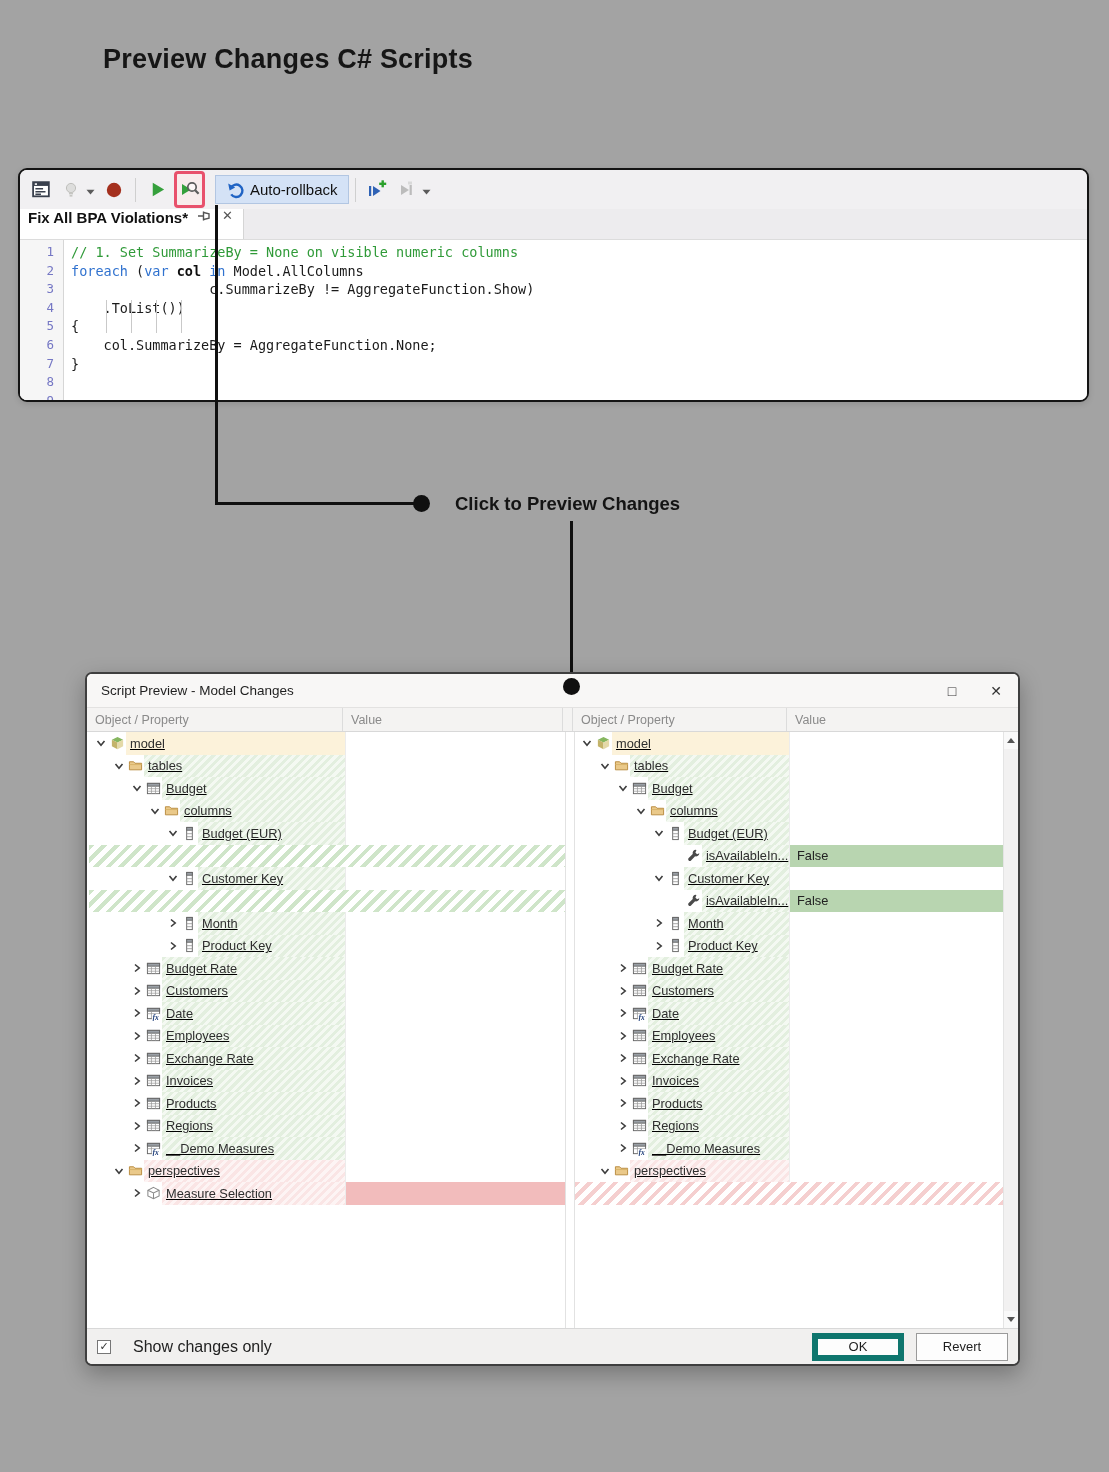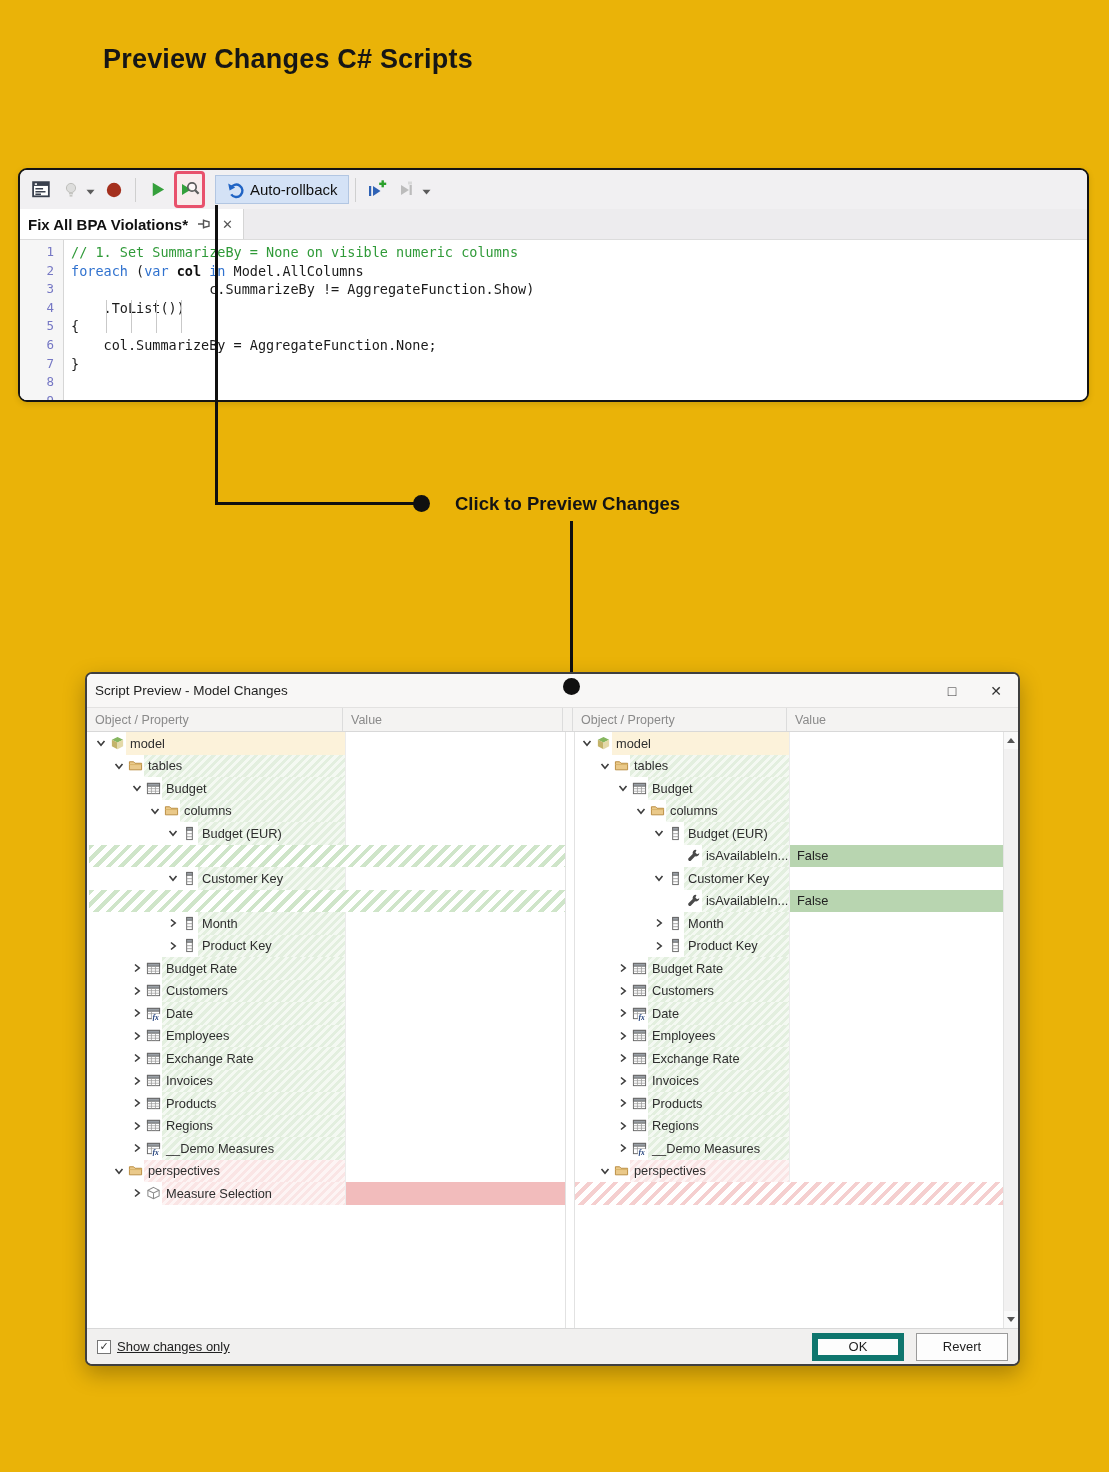--- a/index.html
+++ b/index.html
@@ -1,58 +1,58 @@
 <!DOCTYPE html>
 <html><head>
 <meta charset="utf-8">
 <style>
   html,body{margin:0;padding:0;background:#EDE9E2;}
   *{box-sizing:border-box;}
-  #canvas{position:relative;width:1109px;height:1472px;background:#eab308;font-family:"Liberation Sans",sans-serif;overflow:hidden;}
+  #canvas{position:relative;width:1109px;height:1472px;background:#a3a3a3;font-family:"Liberation Sans",sans-serif;overflow:hidden;}
 
   
   .page-title{position:absolute;left:103px;top:44px;font-size:27px;font-weight:700;color:#161616;letter-spacing:.2px;}
 
   
   .editor-window{position:absolute;left:18px;top:168px;width:1071px;height:234px;background:#fff;border:2px solid #141414;border-radius:9px;box-shadow:0 2px 6px rgba(0,0,0,.12);display:flex;flex-direction:column;overflow:hidden;}
   .toolbar{height:39px;background:#f1f0f2;display:flex;align-items:center;padding:0 6px;flex:none;}
   .tb-btn{display:flex;align-items:center;justify-content:center;width:30px;height:32px;border-radius:3px;}
   .tb-sep{width:1px;height:24px;background:#cfcfcf;margin:0 6px;}
   .tb-chev{margin:0 4px 0 0;}
   .preview-hl{width:31px;height:37px;border:3px solid #E8516C;border-radius:4px;background:#f8ecec;display:flex;align-items:center;justify-content:center;margin:0 2px;}
   .autoroll{display:flex;align-items:center;gap:6px;height:29px;padding:0 10px;margin-left:8px;background:#d4e2f6;border:1px solid #b2c6e2;font-size:15px;color:#111;}
   .tabbar{height:31px;background:#edecee;border-bottom:1px solid #dcdcdc;display:flex;align-items:stretch;flex:none;}
-  .tab{background:#fff;display:flex;align-items:center;gap:9px;padding:0 10px 0 8px;border-right:1px solid #d5d5d5;}
+  .tab{background:#fff;display:flex;align-items:flex-start;gap:9px;padding:0 10px 0 8px;border-right:1px solid #d5d5d5;}
   .tab-title{font-size:15px;font-weight:700;color:#111;}
   .tab-close{font-size:13px;color:#555;line-height:1;}
   .code-wrap{flex:1;display:flex;position:relative;background:#fff;overflow:hidden;}
   .gutter{width:44px;background:#f6f6f6;border-right:1px solid #d6d6d6;padding-top:3px;flex:none;}
   .gutter .num{height:18.6px;line-height:18.6px;font-family:"DejaVu Sans Mono",monospace;font-size:12.5px;color:#7577c4;text-align:right;padding-right:9px;}
   .code-lines{flex:1;padding:3px 0 0 7px;overflow:hidden;}
   .code-line{height:18.6px;line-height:18.6px;font-family:"DejaVu Sans Mono",monospace;font-size:13.5px;white-space:pre;}
   .tok-c{color:#2f9a38;} .tok-k{color:#3072cf;} .tok-p{color:#1a1a1a;} .tok-b{color:#0f0f0f;font-weight:bold;}
   .indent-guide{position:absolute;width:1px;background:#c9c9c9;}
 
   
   .anno-line{position:absolute;background:#101010;}
   .anno-dot{position:absolute;width:17px;height:17px;border-radius:50%;background:#101010;}
   .anno-label{position:absolute;left:455px;top:493px;font-size:18.5px;font-weight:700;color:#141414;}
 
   
   .dialog{position:absolute;left:85px;top:672px;width:935px;height:694px;background:#fff;border:2px solid #3f3f3f;border-radius:7px;box-shadow:0 8px 22px rgba(0,0,0,.28);display:flex;flex-direction:column;overflow:hidden;}
   .dlg-titlebar{height:33px;background:#f8f7f6;display:flex;align-items:center;flex:none;}
-  .dlg-title{font-size:13.5px;color:#1f1f1f;padding-left:8px;flex:1;}
+  .dlg-title{font-size:13.5px;color:#1f1f1f;padding-left:14px;flex:1;}
   .dlg-winbtn{width:44px;height:100%;display:flex;align-items:center;justify-content:center;font-size:14px;color:#333;}
   .dlg-header{height:25px;background:#f4f3f2;border-top:1px solid #e3e2e1;border-bottom:1px solid #d8d8d8;display:flex;flex:none;font-size:12.5px;color:#8a8a8a;}
   .hdr-cell{display:flex;align-items:center;padding-left:8px;border-right:1px solid #dcdcdc;}
   .dlg-body{flex:1;display:flex;position:relative;background:#fff;overflow:hidden;padding-left:2px;}
   .tree-panel{position:relative;overflow:hidden;}
   .panel-gap{width:10px;background:#fff;border-left:1px solid #e2e2e2;border-right:1px solid #e2e2e2;flex:none;}
   .tree-row{height:22.5px;display:flex;align-items:stretch;}
-  .name-cell{display:flex;align-items:flex-end;flex:none;}
+  .name-cell{display:flex;align-items:flex-end;flex:none;text-decoration:underline;}
   .value-cell{flex:1;display:flex;align-items:center;padding-left:7px;font-size:12.8px;color:#222;border-left:1px solid #ececec;}
   .chev-box{width:15px;height:100%;display:flex;align-items:center;justify-content:center;flex:none;}
   .icon-box{width:18px;height:100%;display:flex;align-items:center;justify-content:center;flex:none;}
   .label-band{flex:1;height:100%;display:flex;align-items:center;padding-left:4px;font-size:12.8px;color:#2e2e2e;white-space:nowrap;overflow:hidden;}
   .band-yellow{background:#fcf2da;}
   .band-green{background:repeating-linear-gradient(135deg,#e3efdf 0 3px,#f4f9f2 3px 6px);}
   .band-pink{background:repeating-linear-gradient(135deg,#fae5e5 0 3px,#fdf4f4 3px 6px);}
   .cell-green-solid{background:#b8d5b0;}
   .cell-pink-solid{background:#f2bcbc;}
   .ph-row{height:22.5px;}
@@ -60,21 +60,21 @@
   .ph-red{background:repeating-linear-gradient(135deg,#f5cfcf 0 4px,#ffffff 4px 9px);}
 
   .scrollbar{width:15px;background:#f2f1f1;border-left:1px solid #e4e4e4;display:flex;flex-direction:column;flex:none;}
   .sb-btn{height:17px;background:#f9f9f9;display:flex;align-items:center;justify-content:center;flex:none;}
   .sb-track{flex:1;}
   .tri-up{width:0;height:0;border-left:4px solid transparent;border-right:4px solid transparent;border-bottom:5px solid #555;}
   .tri-down{width:0;height:0;border-left:4px solid transparent;border-right:4px solid transparent;border-top:5px solid #555;}
 
   .dlg-footer{height:36px;background:#f1f0ef;border-top:1px solid #d8d8d8;display:flex;align-items:center;flex:none;}
   .chkbox{width:14px;height:14px;background:#fff;border:1px solid #767676;margin-left:10px;display:flex;align-items:center;justify-content:center;font-size:11px;color:#333;line-height:1;}
-  .chk-label{margin-left:6px;font-size:13px;color:#222;text-decoration:underline;}
+  .chk-label{margin-left:22px;font-size:16px;color:#222;}
   .btn{height:28px;width:92px;background:#fdfdfd;display:flex;align-items:center;justify-content:center;font-size:13px;color:#1e1e1e;}
   .btn-ok{border:6px solid #0f766e;margin-right:12px;}
   .btn-revert{border:1px solid #9a9a9a;margin-right:10px;}
 </style>
 </head>
 <body>
 
 <div id="canvas">
 
   <div class="page-title">Preview Changes C# Scripts</div>

